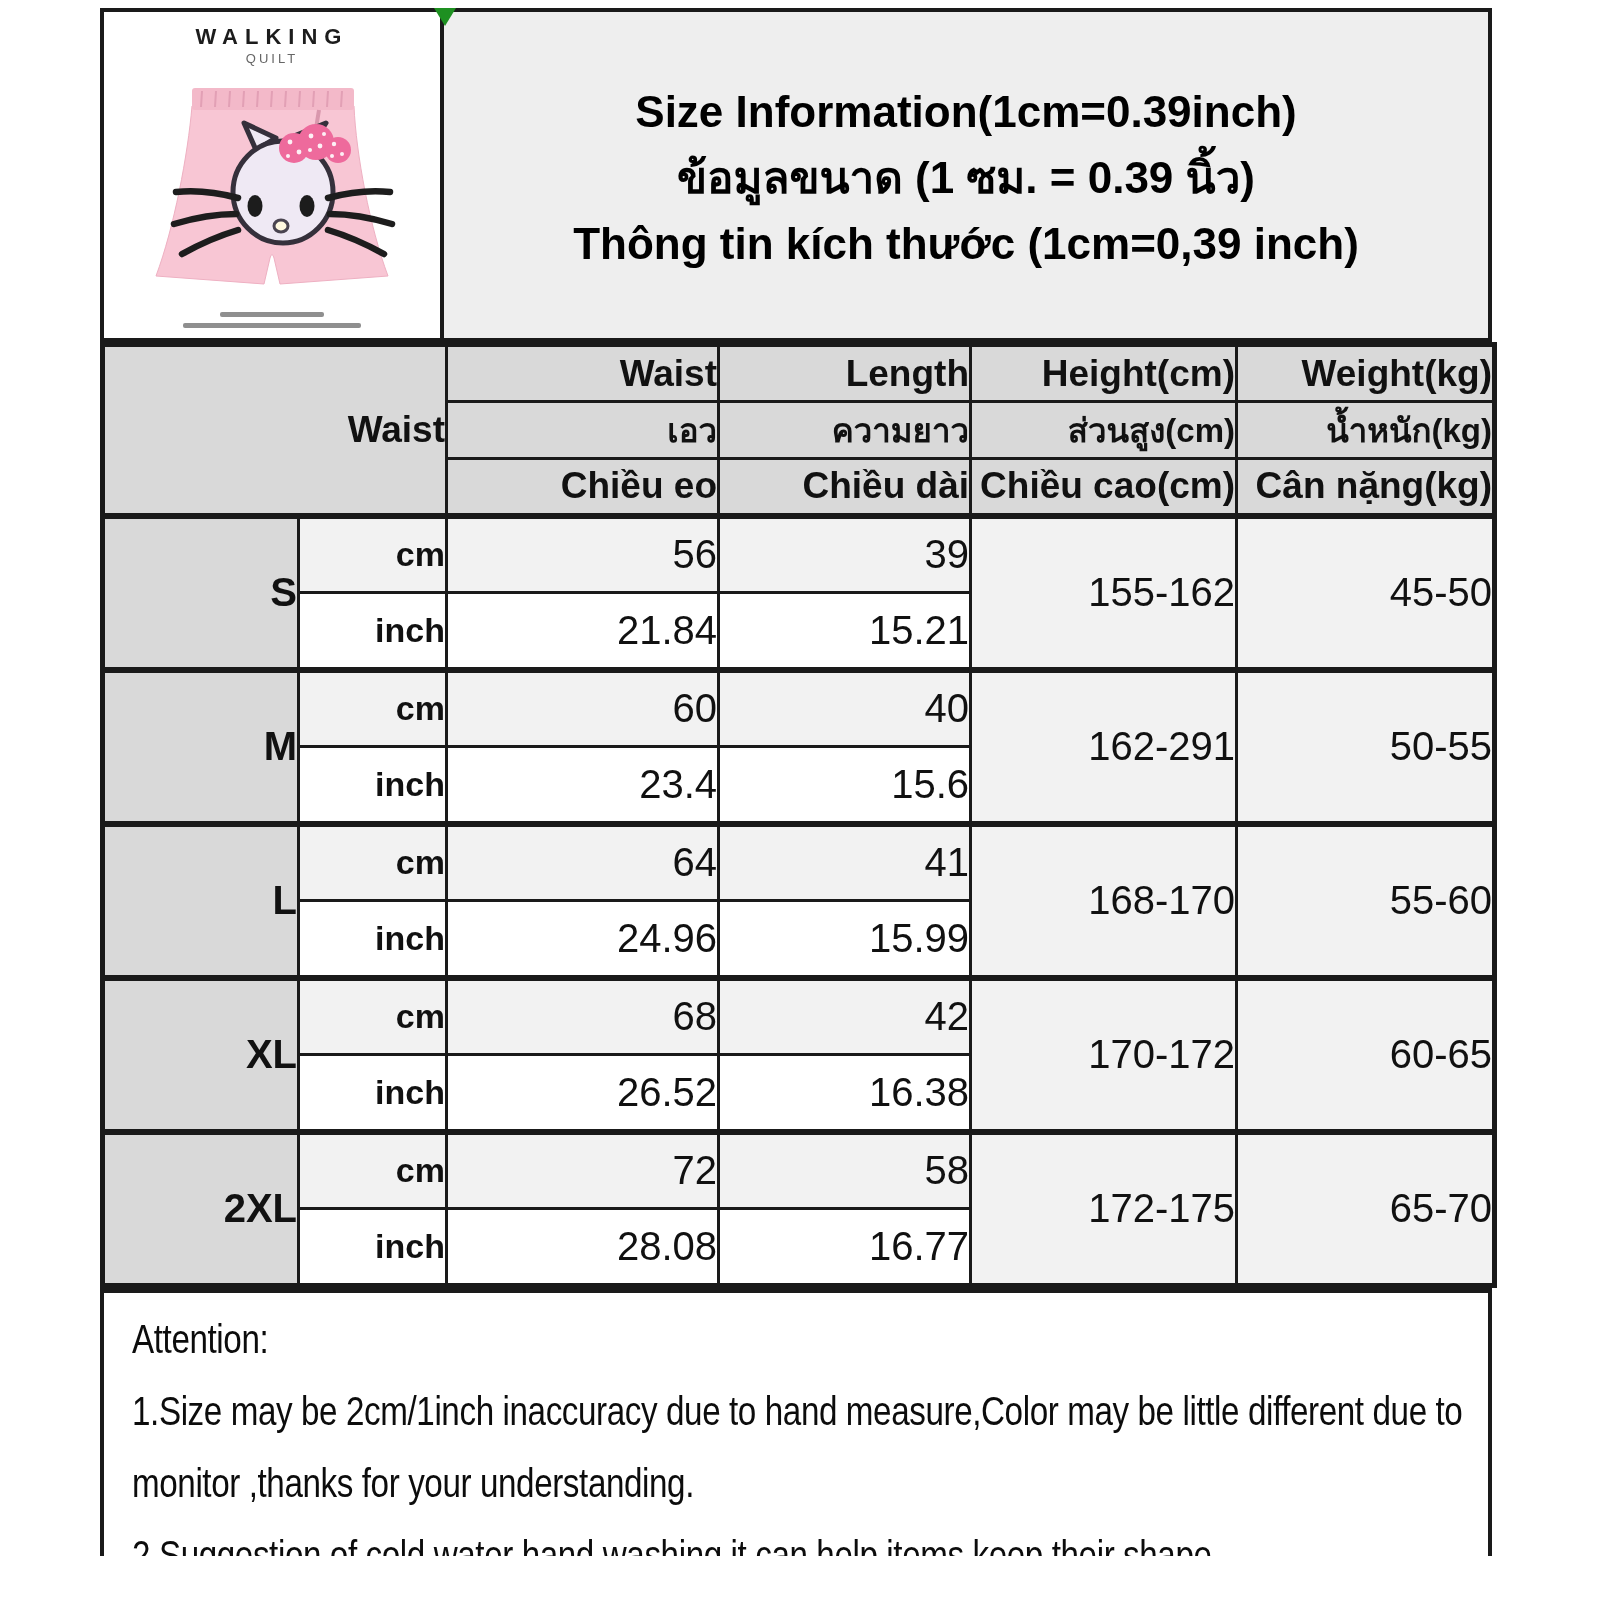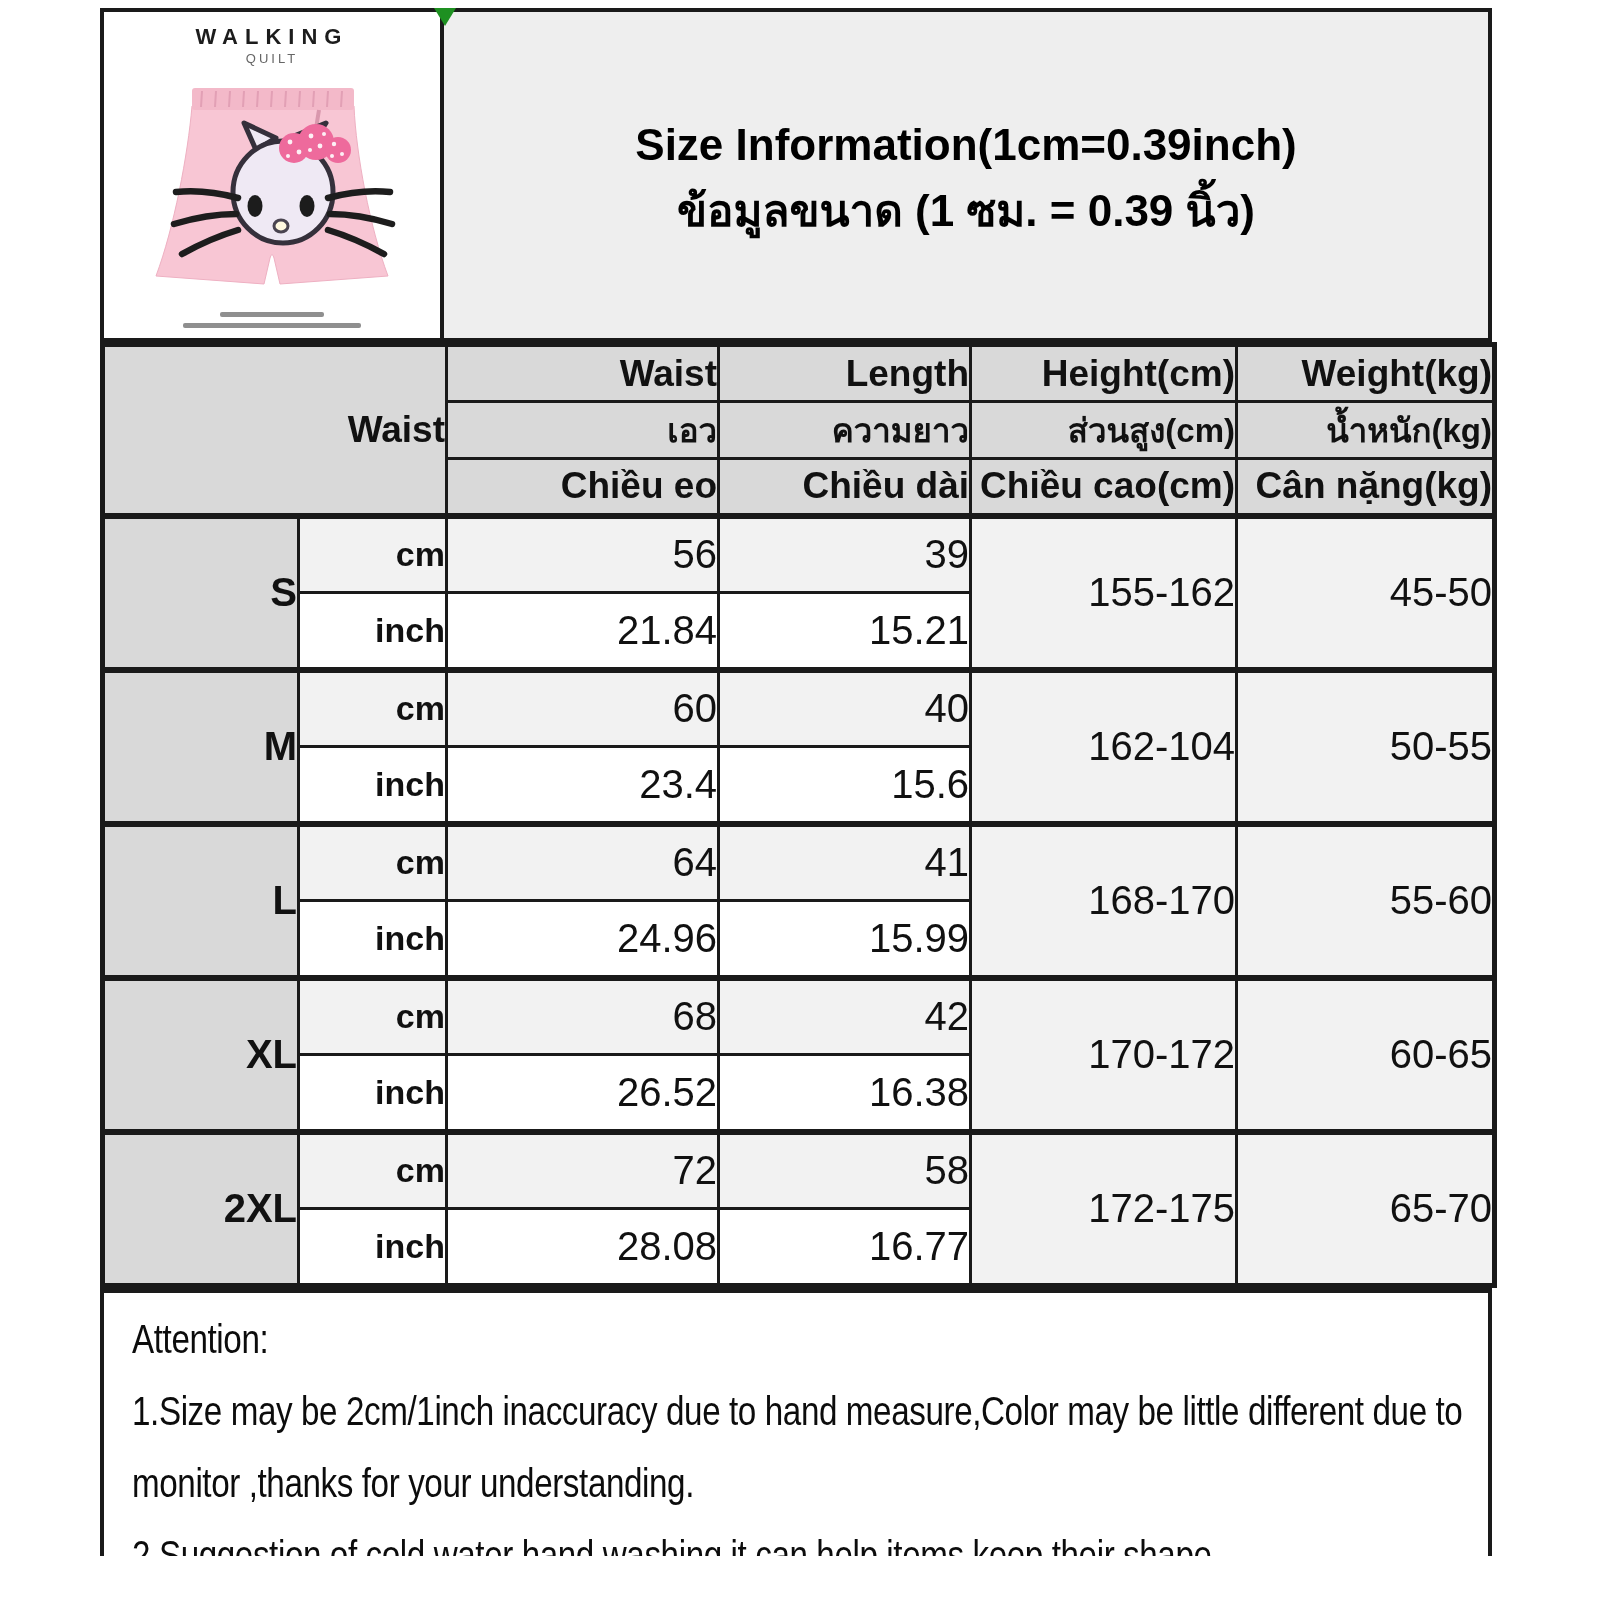--- a/index.html
+++ b/index.html
@@ -118,20 +118,21 @@
         </svg>
         <div class="fine-print">
           <div class="fp1"></div>
           <div class="fp2"></div>
         </div>
       </div>
 
       <div class="title-box">
         <div class="title-line">Size Information(1cm=0.39inch)</div>
         <div class="title-line">ข้อมูลขนาด (1 ซม. = 0.39 นิ้ว)</div>
+        <div class="title-line">Thông tin kích thước (1cm=0,39 inch)</div>
       </div>
       <div class="flag"></div>
     </div>
 
     <table class="size-table">
       <colgroup>
         <col style="width:196px">
           <col style="width:148px">
           <col style="width:272px">
         <col style="width:252px">
@@ -171,21 +172,21 @@
           <td class="unit">inch</td>
           <td class="val">21.84</td>
           <td class="val">15.21</td>
         </tr>
 
         <tr class="cmrow block-start">
           <td class="size-letter" rowspan="2">M</td>
           <td class="unit">cm</td>
           <td class="val">60</td>
           <td class="val">40</td>
-          <td class="range" rowspan="2">162-104</td>
+          <td class="range" rowspan="2">162-291</td>
           <td class="range" rowspan="2">50-55</td>
         </tr>
         <tr class="inchrow">
           <td class="unit">inch</td>
           <td class="val">23.4</td>
           <td class="val">15.6</td>
         </tr>
 
         <tr class="cmrow block-start">
           <td class="size-letter" rowspan="2">L</td>

